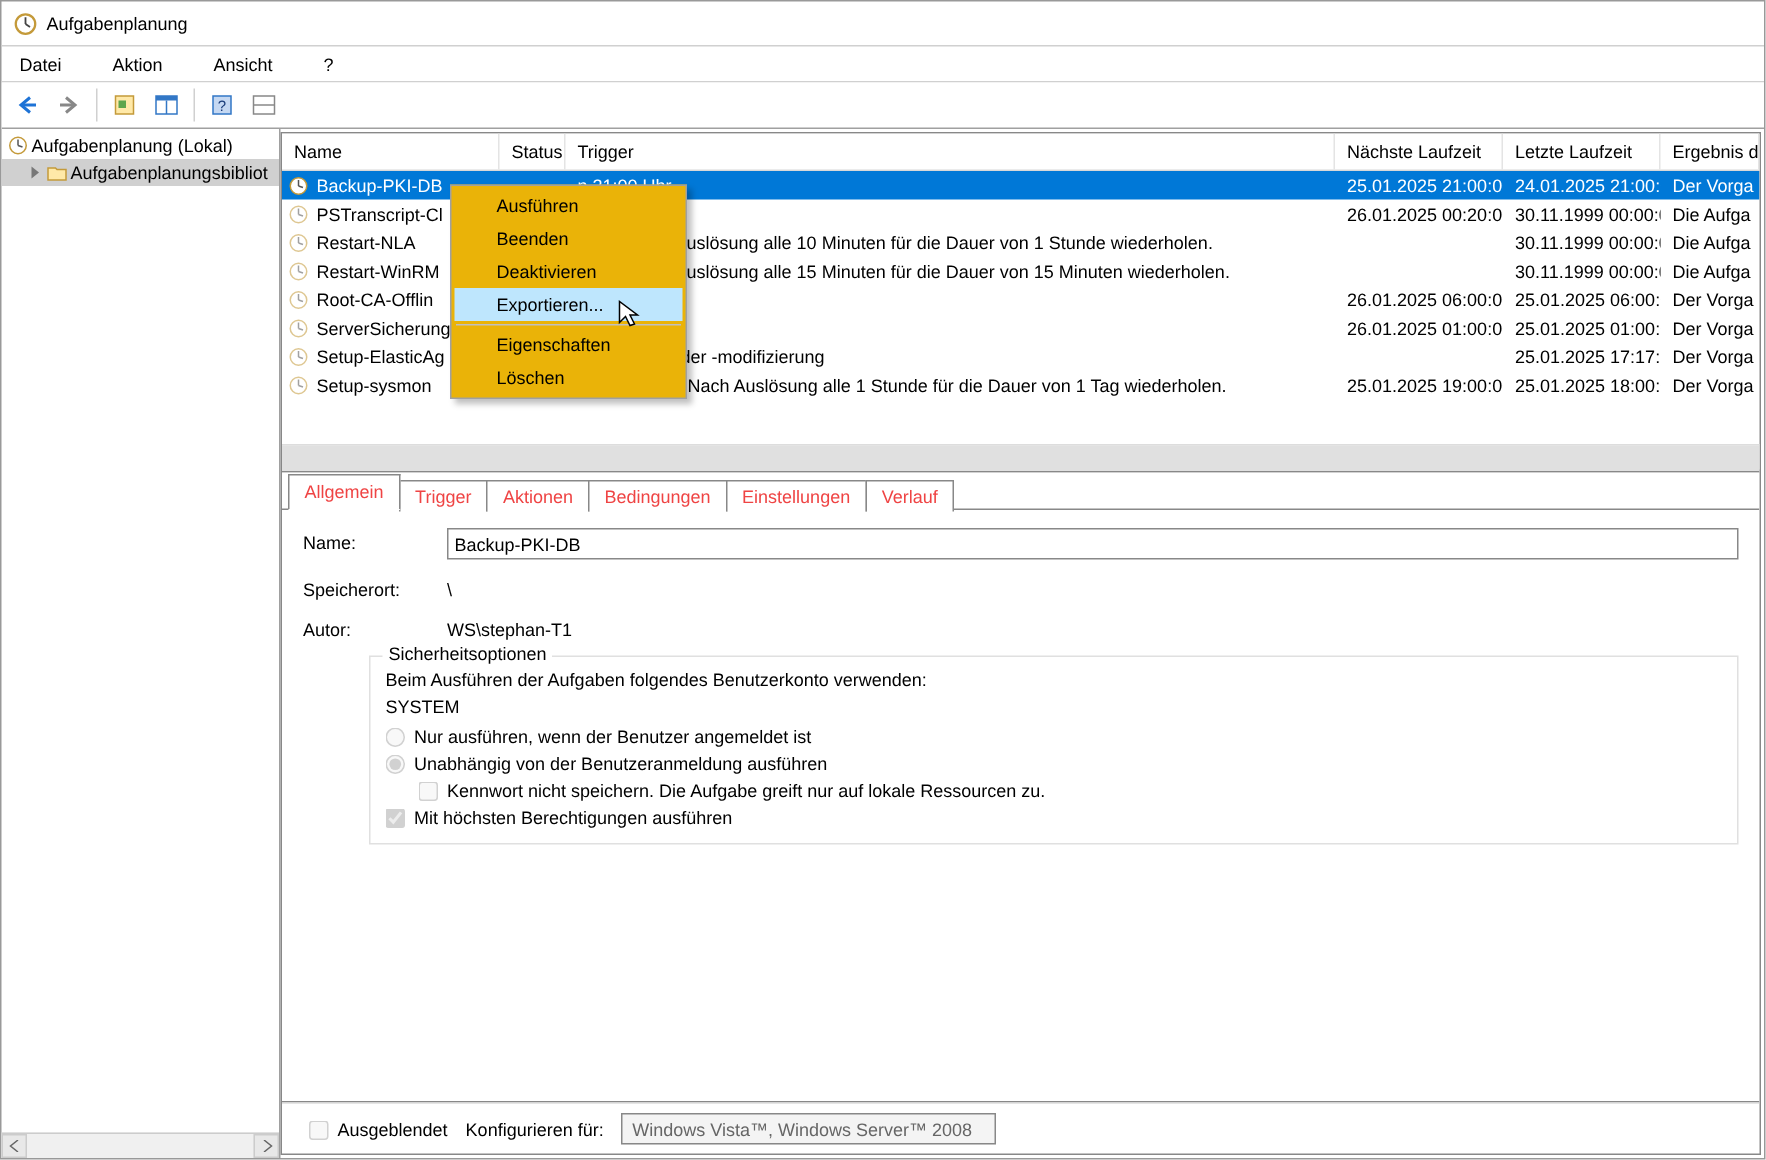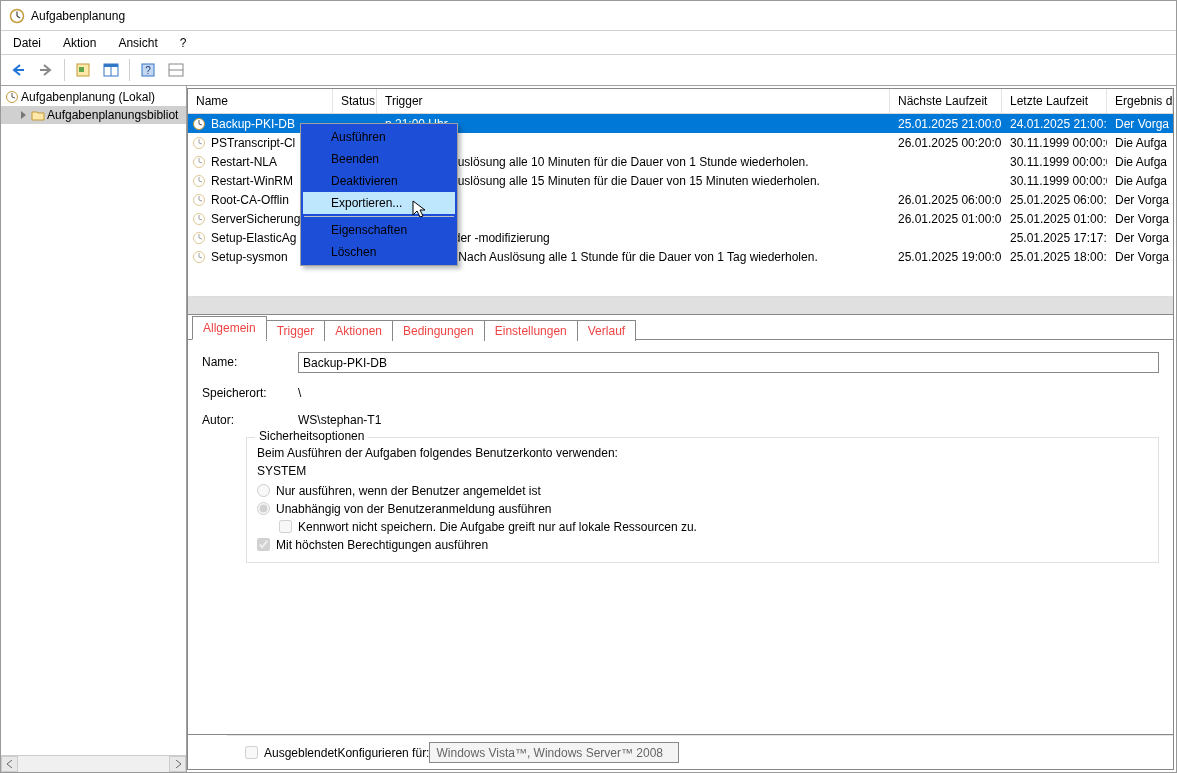--- a/index.html
+++ b/index.html
@@ -1,20 +1,20 @@
 <!DOCTYPE html>
 <html><head>
 <meta charset="utf-8">
 <style>
   * { box-sizing: border-box; }
   body { margin:0; font-family: "Segoe UI", Tahoma, sans-serif; font-size:12px; color:#000; background:#fff; width:1177px; height:773px; overflow:hidden; border:1px solid #999; }
   .titlebar { height:30px; display:flex; align-items:center; padding:0 8px; border-bottom:1px solid #d0d0d0; }
   .titlebar .icon { width:16px; height:16px; margin-right:6px; }
   .titlebar .title { font-size:12px; }
-  .menubar { height:24px; display:flex; align-items:center; padding:0 4px; border-bottom:1px solid #d0d0d0; gap:6px; }
+  .menubar { height:24px; display:flex; align-items:center; padding:0 4px; border-bottom:1px solid #d0d0d0; gap:18px; }
   .menubar div { padding:2px 8px; cursor:default; }
   .toolbar { height:31px; display:flex; align-items:center; padding:0 4px; border-bottom:1px solid #a0a0a0; gap:2px; background:#fff;}
   .tool { width:24px; height:24px; display:flex; align-items:center; justify-content:center; border:1px solid transparent; margin:0 1px;}
   .sep-v { width:1px; height:22px; background:#d0d0d0; margin:0 3px;}
   .main { display:flex; height:calc(100% - 30px - 24px - 31px); }
   .tree { width:186px; border-right:1px solid #a0a0a0; padding-top:2px; position:relative;}
   .tree-row { display:flex; align-items:center; height:18px; padding-left:4px; gap:2px; cursor:default;}
   .tree-row.sel { background:#d0d0d0; }
   .tree-sb { position:absolute; bottom:0; left:0; right:0; height:17px; border-top:1px solid #ccc; background:#f0f0f0; display:flex; justify-content:space-between; }
   .sb-btn { width:17px; height:16px; background:#e8e8e8; display:flex; align-items:center; justify-content:center; border:1px solid #ccc;}
@@ -36,26 +36,26 @@
   .tab.active { background:#fff; top:1px; z-index:2; border-bottom:1px solid #fff;}
   .tab:not(.active){ background:#fff; top:2px; padding-top:3px; padding-bottom:3px;}
   .general { flex:1; padding:12px 14px; font-size:12px; overflow:hidden; border-bottom:1px solid #888;}
   .fld { display:flex; align-items:flex-start; margin-bottom:10px; }
   .fld label { width:96px; padding-top:3px;}
   .fld .val { flex:1; }
   .txtbox { border:1px solid #888; height:21px; padding:2px 4px; display:flex; align-items:center; background:#fff;}
   .bigbox { border:1px solid #888; height:86px; background:#fff;}
   .secopt { border:1px solid #e0e0e0; padding:8px 10px 6px; position:relative; margin-top:10px;margin-left:44px; }
   .secopt .legend { position:absolute; top:-9px; left:8px; background:#fff; padding:0 4px; font-size:12px;}
-  .radio, .check { display:flex; align-items:flex-start; gap:6px; margin:4px 0; }
+  .radio, .check { display:flex; align-items:flex-end; gap:6px; margin:4px 0; }
   .radio input, .check input { margin:0; }
-  .config-row { padding:6px 18px; display:flex; align-items:center; border-top:1px solid #e5e5e5; font-size:12px;margin-left:39px;}
+  .config-row { padding:6px 18px; display:flex; align-items:center; gap:12px; border-top:1px solid #e5e5e5; font-size:12px;}
   .combo { border:1px solid #888; background:#f4f4f4; height:21px; padding:2px 6px; min-width:250px; color:#666; display:flex; align-items:center; justify-content:space-between;}
   
-  .ctxmenu { position:absolute; left:300px; top:123px; width:158px; background:#1d4ed8; border:1px solid #a0a0a0; box-shadow:3px 3px 4px rgba(0,0,0,.25); padding:2px; z-index:50;}
+  .ctxmenu { position:absolute; left:300px; top:123px; width:158px; background:#eab308; border:1px solid #a0a0a0; box-shadow:3px 3px 4px rgba(0,0,0,.25); padding:2px; z-index:50;}
   .ctxmenu .mi { padding:4px 28px 4px 28px; font-size:12px; cursor:default; white-space:nowrap;}
   .ctxmenu .mi:hover, .ctxmenu .mi.hl { background:#bee6fd; color:#000;}
   .ctxmenu .msep{ border-top:1px solid #c0c0c0; margin:2px 1px;}
   .cursor { position:absolute; left:412px; top:200px; z-index:60; pointer-events:none;}
   svg { display:block; }
 </style>
 </head>
 <body>
 
 <div class="titlebar">

